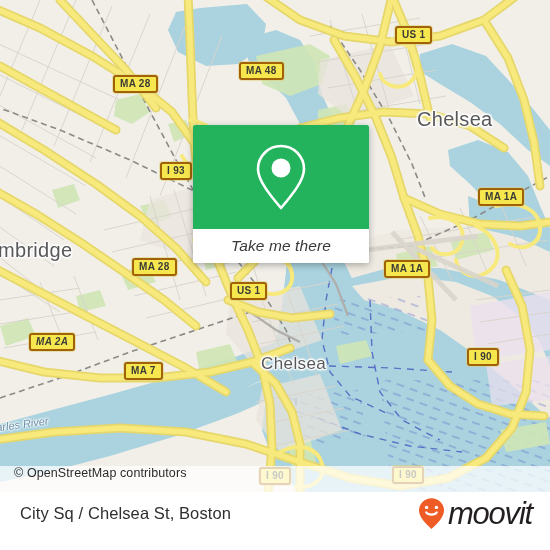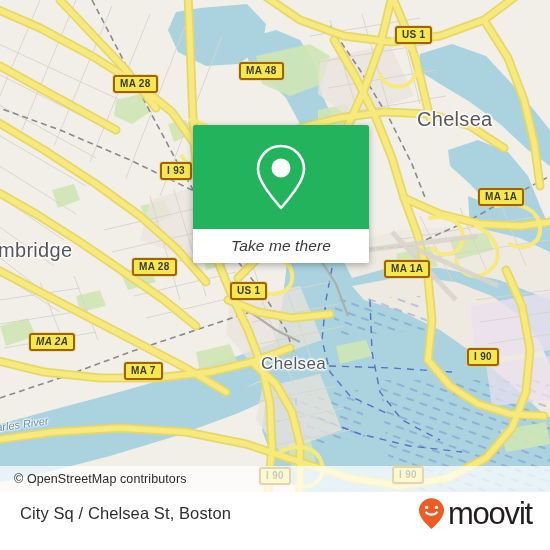--- a/index.html
+++ b/index.html
@@ -39,21 +39,21 @@
   }
   .place-city{font-size:17px;letter-spacing:.4px;}
   .place-town{font-size:20px;letter-spacing:.3px;}
   .place-water{font-size:11px;font-style:italic;color:#6c8fa8;
     text-shadow:1px 0 2px #fff,-1px 0 2px #fff,0 1px 2px #fff,0 -1px 2px #fff;}
 
   
   #attrib{
     position:absolute;left:0;bottom:0;width:550px;height:26px;
     background:rgba(255,255,255,.72);
-    display:flex;align-items:center;
+    display:flex;align-items:flex-start;
   }
   #attrib span{
     font-size:12.5px;color:#2b2b2b;padding-left:14px;letter-spacing:.1px;
   }
 
   
   #card{
     position:absolute;left:193px;top:125px;width:176px;
     border-radius:2px;overflow:hidden;
     box-shadow:0 2px 7px rgba(0,0,0,.30);
@@ -78,21 +78,21 @@
   }
   #bottom-inner{
     position:relative;width:100%;height:100%;
     display:flex;align-items:center;justify-content:space-between;
     padding:0 18px 16px 20px;box-sizing:border-box;
   }
   #stop-title{font-size:16.5px;color:#2f2f2f;letter-spacing:.1px;}
   #brand{display:flex;align-items:center;gap:3px;}
   #brand-word{
     font-size:31px;color:#231f20;letter-spacing:-1.2px;
-    font-weight:normal;line-height:31px;
+    font-weight:normal;line-height:31px;font-style:italic;
   }
 </style>
 </head>
 <body>
 
 <div id="app">
 
   <div id="map">
     <svg id="map-art" width="550" height="492" viewBox="0 0 550 492">
       <defs>

